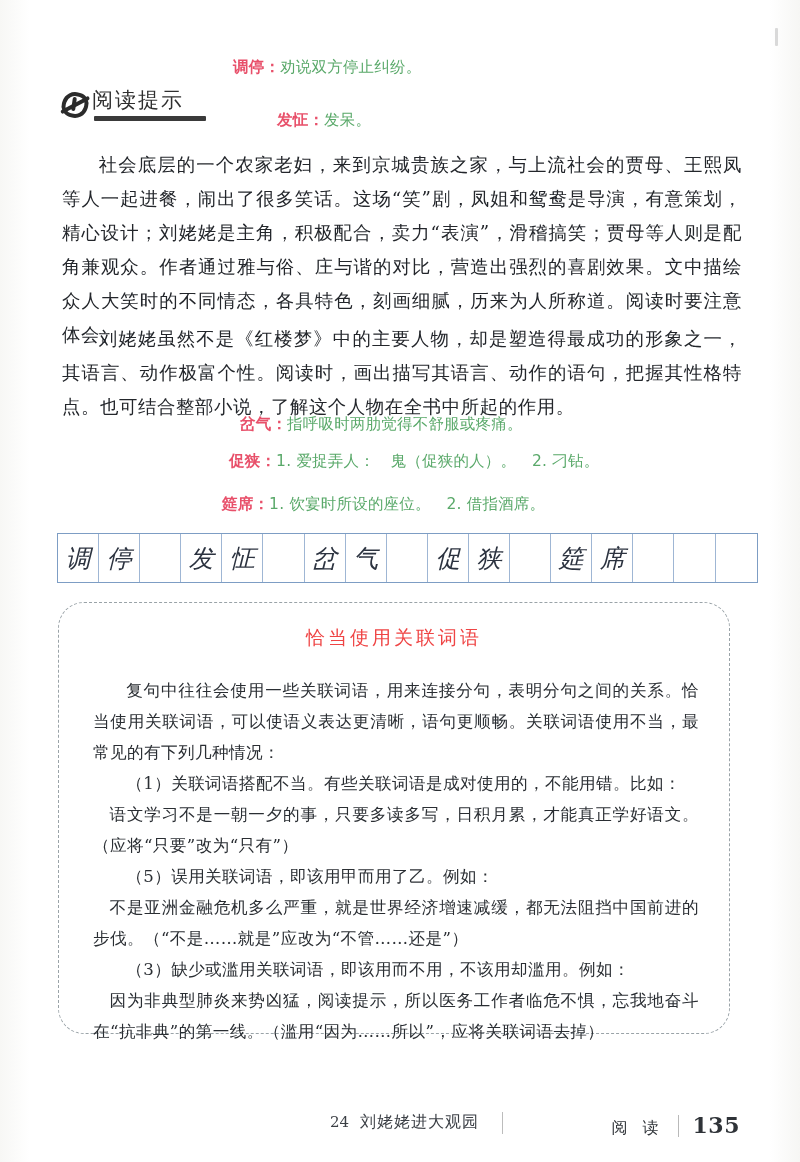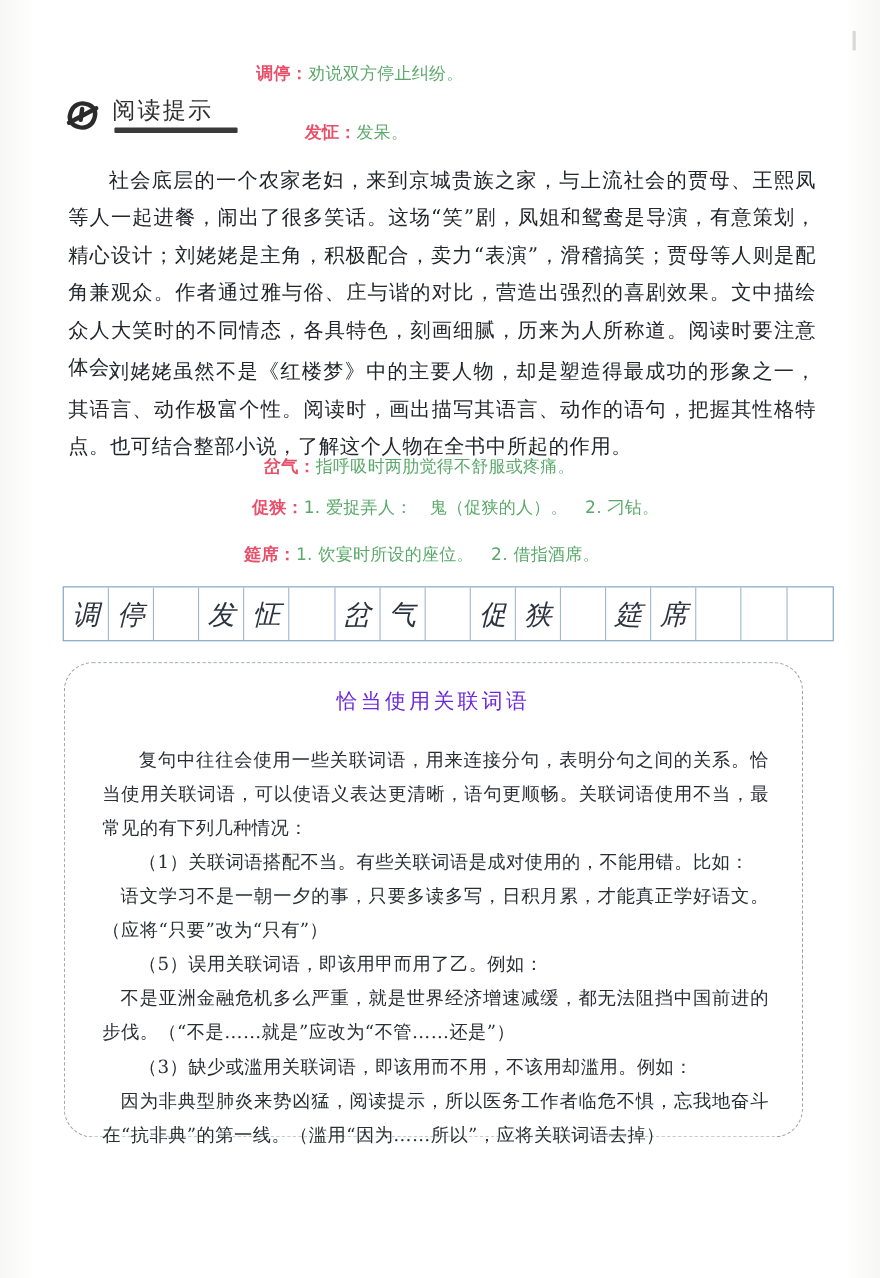--- a/index.html
+++ b/index.html
@@ -64,21 +64,20 @@
   #gloss-fazheng  { left: 277px; top: 110px; }
   #gloss-chaqi    { left: 240px; top: 414px; }
   #gloss-cuxia    { left: 229px; top: 451px; }
   #gloss-yanxi    { left: 222px; top: 494px; }
 
   
   .section-head {
     position: absolute;
     display: flex;
     align-items: center;
-    gap: 10px;
   }
   #sec-reading-tip { left: 58px; top: 88px; }
   #sec-read-write  { left: 58px; top: 478px; }
 
   .sec-icon {
     width: 34px; height: 34px;
     flex: 0 0 34px;
     position: relative;
   }
 
@@ -207,21 +206,21 @@
     border-radius: 26px;
     background: #ffffff;
   }
   .dash-title {
     position: absolute;
     left: 0; right: 0; top: 22px;
     text-align: center;
     font-family: "DejaVu Serif", "Liberation Serif", serif;
     font-size: 19px;
     letter-spacing: 3px;
-    color: #6d28d9;
+    color: #ef4444;
   }
   .dash-body {
     position: absolute;
     left: 34px; top: 72px;
     width: 606px;
   }
   .dash-p {
     font-family: "DejaVu Serif", "Liberation Serif", serif;
     font-size: 16.6px;
     line-height: 31px;
@@ -359,14 +358,26 @@
         <div class="dash-p ind2">复句中往往会使用一些关联词语，用来连接分句，表明分句之间的关系。恰当使用关联词语，可以使语义表达更清晰，语句更顺畅。关联词语使用不当，最常见的有下列几种情况：</div>
         <div class="dash-p ind2">（1）关联词语搭配不当。有些关联词语是成对使用的，不能用错。比如：</div>
         <div class="dash-p ind1">语文学习不是一朝一夕的事，只要多读多写，日积月累，才能真正学好语文。（应将“只要”改为“只有”）</div>
         <div class="dash-p ind2">（5）误用关联词语，即该用甲而用了乙。例如：</div>
         <div class="dash-p ind1">不是亚洲金融危机多么严重，就是世界经济增速减缓，都无法阻挡中国前进的步伐。（“不是……就是”应改为“不管……还是”）</div>
         <div class="dash-p ind2">（3）缺少或滥用关联词语，即该用而不用，不该用却滥用。例如：</div>
         <div class="dash-p ind1">因为非典型肺炎来势凶猛，阅读提示，所以医务工作者临危不惧，忘我地奋斗在“抗非典”的第一线。（滥用“因为……所以”，应将关联词语去掉）</div>
       </div>
   </div>
 
+  <div class="footer">
+    <div class="footer-left">
+      <span class="footer-num">24</span>
+      <span class="footer-title">刘姥姥进大观园</span>
+    </div>
+    <div class="footer-sep"></div>
+    <div class="footer-right">
+      <span class="footer-sect">阅 读</span>
+      <span class="footer-bar"></span>
+      <span class="footer-page">135</span>
+    </div>
+  </div>
 
 </div>
 
 </body></html>

